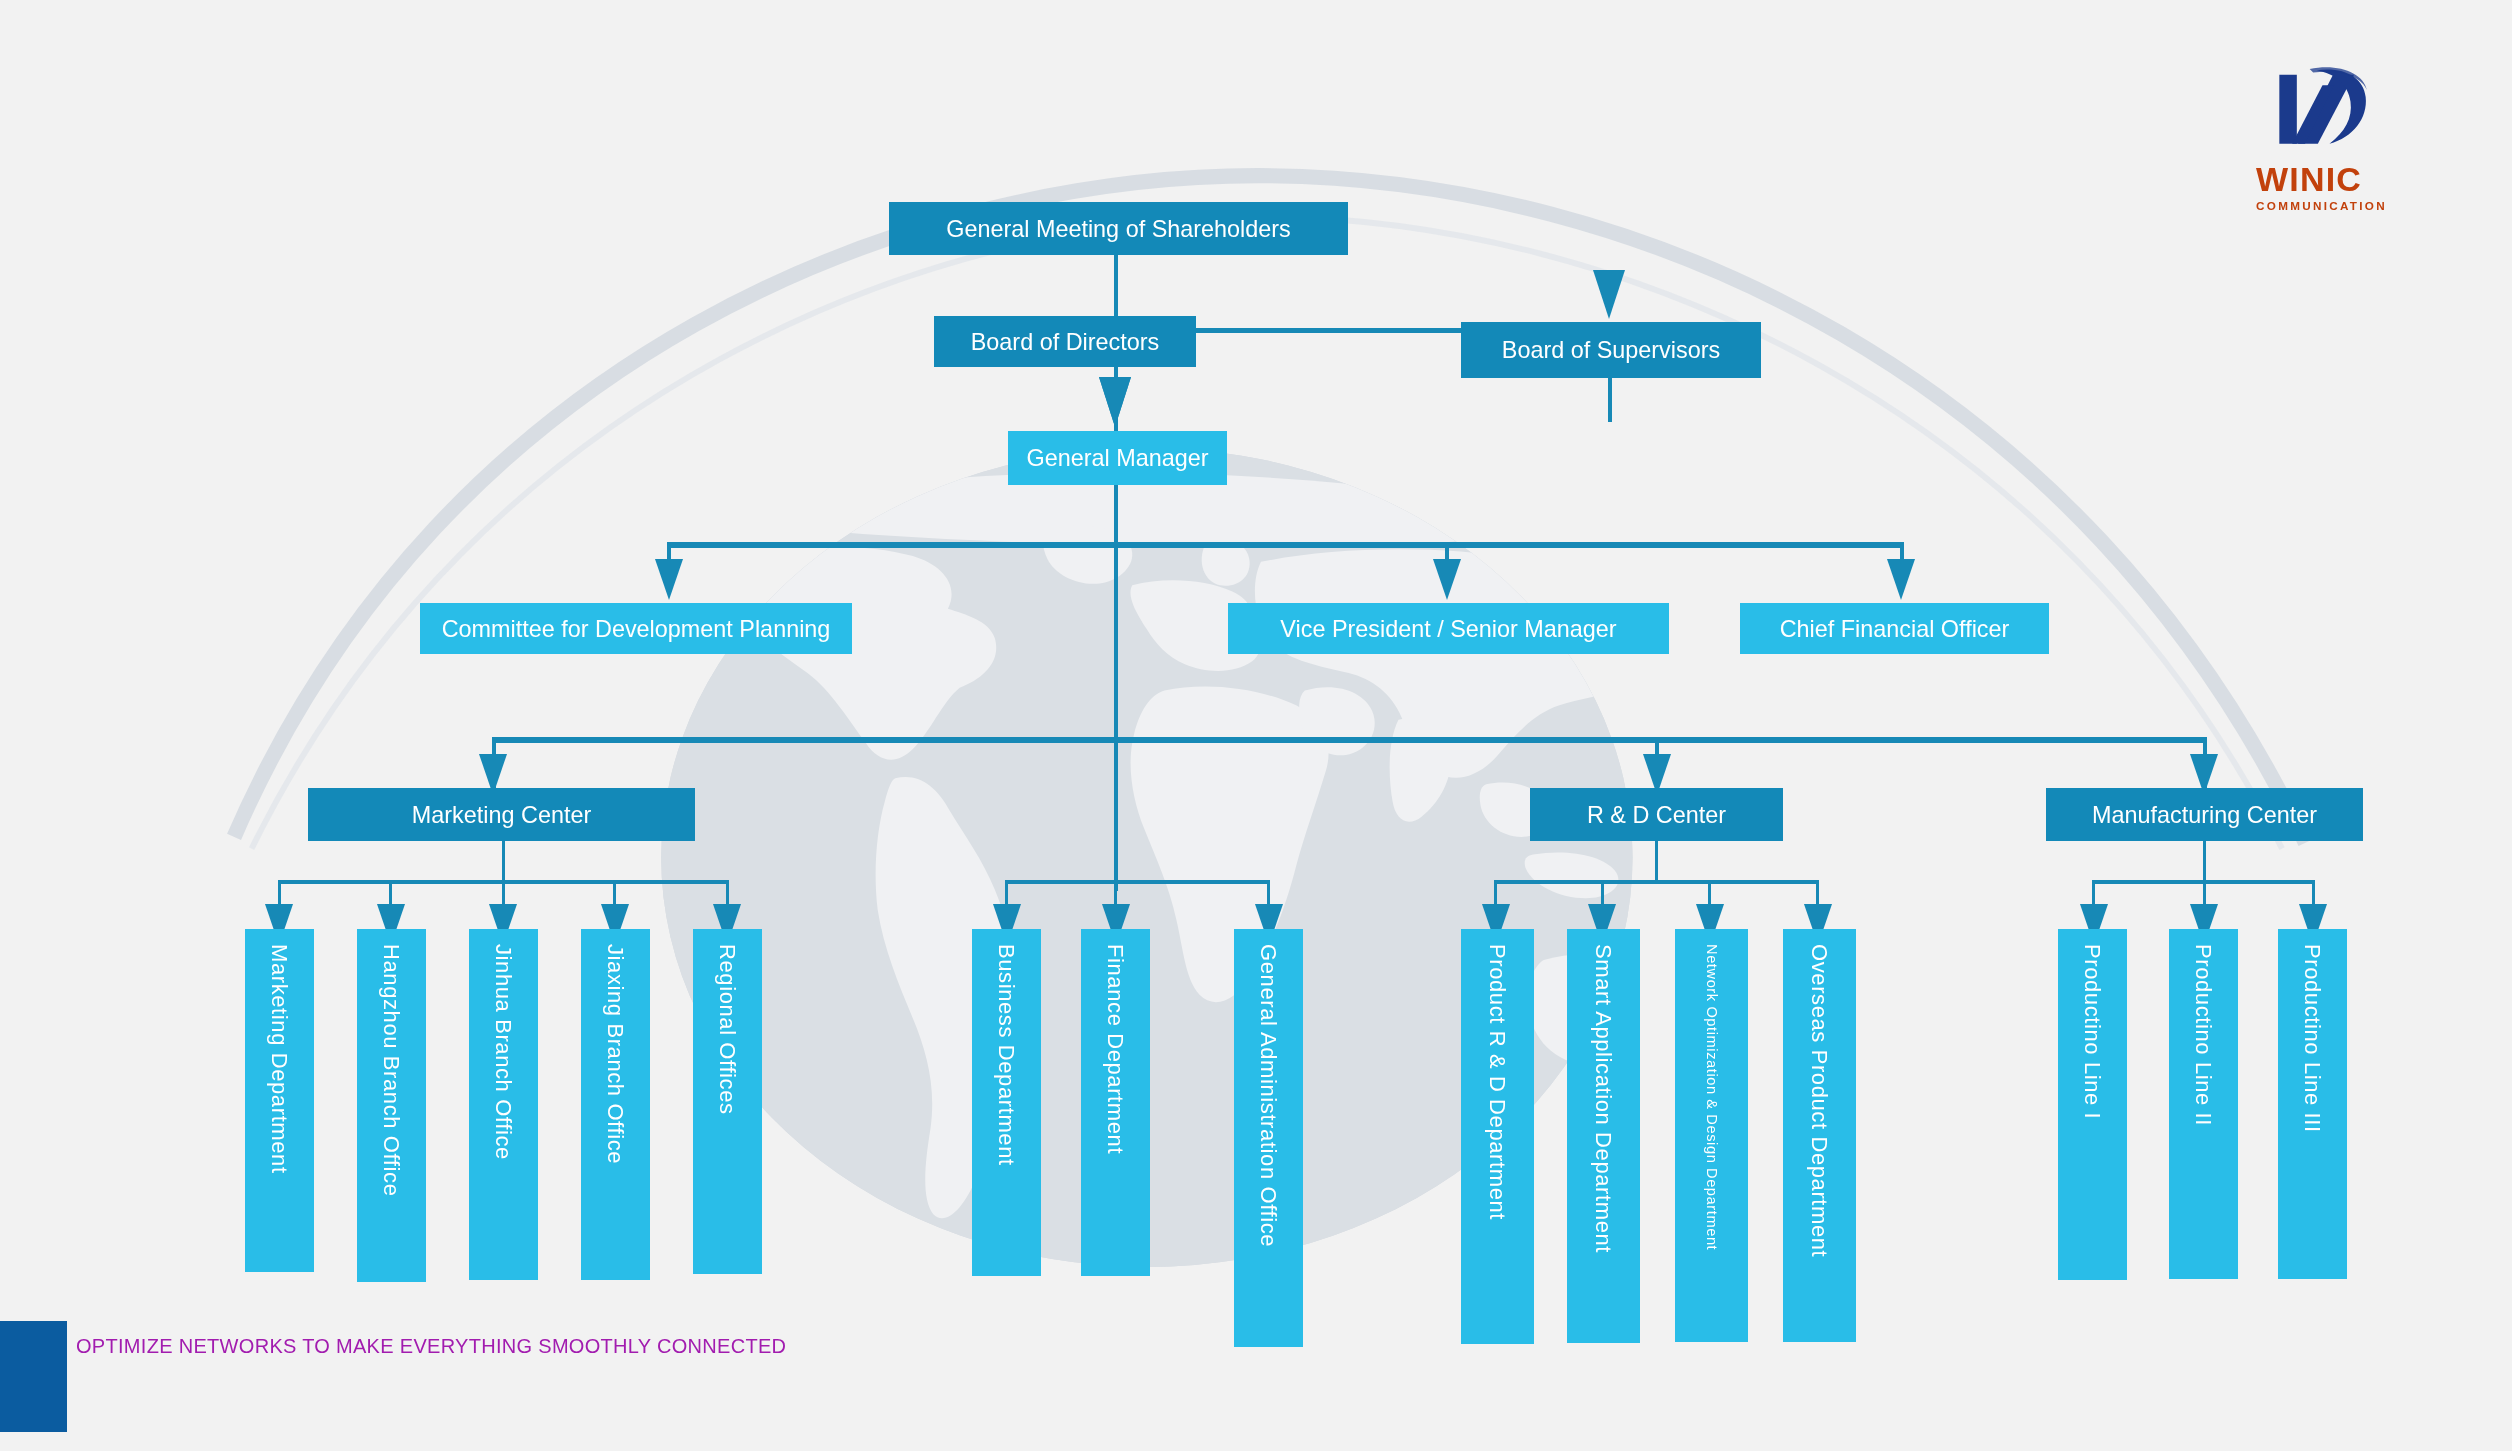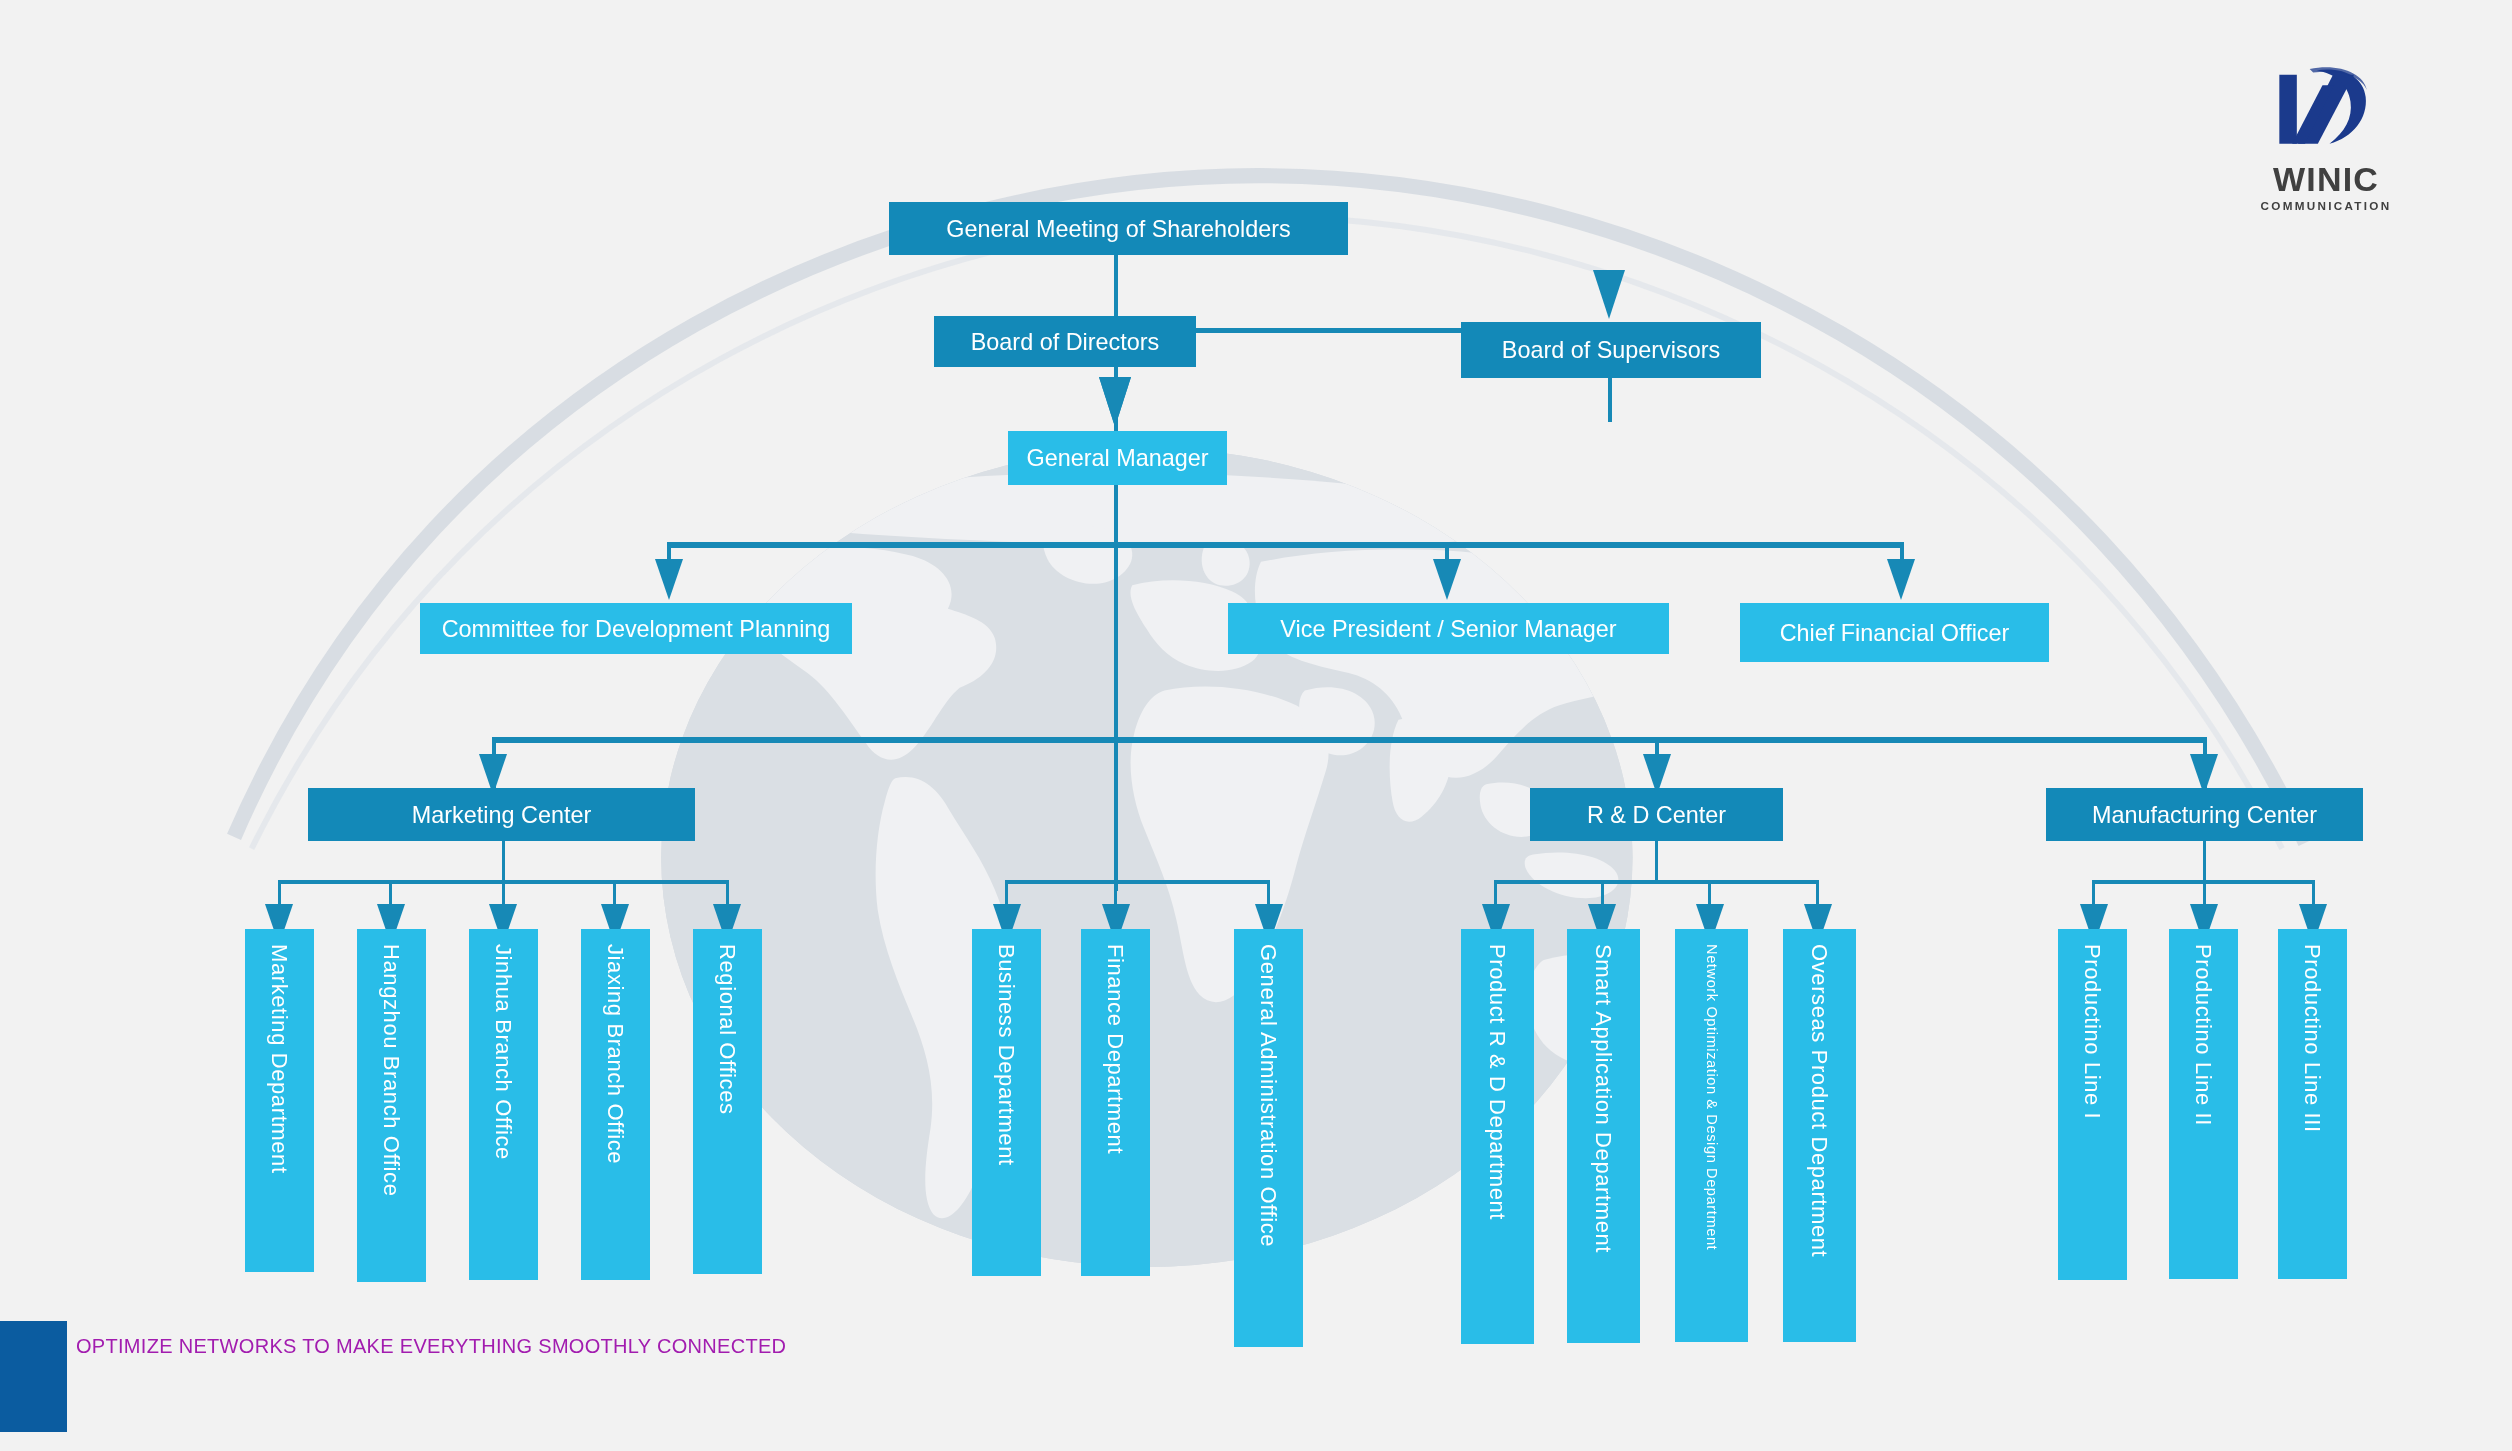--- a/index.html
+++ b/index.html
@@ -11,21 +11,21 @@
     position:relative;
   }
   #stage{position:absolute;left:0;top:0;width:2512px;height:1452px;}
 
   
   .bg-map{position:absolute;left:0;top:0;width:2512px;height:1452px;z-index:0;pointer-events:none;}
 
   
   .logo{position:absolute;left:2256px;top:64px;width:140px;height:146px;z-index:5;}
   .logo-mark{width:140px;height:94px;}
-  .logo-word{font-weight:bold;color:#404040;letter-spacing:1.2px;text-align:center;}
+  .logo-word{font-weight:bold;color:#c2410c;letter-spacing:1.2px;text-align:left;}
   .logo-name{font-size:34px;line-height:34px;margin-top:2.3px;}
   .logo-sub{font-size:11.7px;line-height:14px;letter-spacing:2.3px;margin-top:2.3px;}
 
   
   .conn{position:absolute;background:#1789b6;z-index:1;}
   .arrow{position:absolute;width:0;height:0;z-index:1;
          border-left:16.4px solid transparent;border-right:16.4px solid transparent;
          border-top:50px solid #1789b6;}
   .arrow.sm{border-left-width:14px;border-right-width:14px;border-top-width:41px;}
 
@@ -231,21 +231,21 @@
   </div>
 
   <div class="node light h" style="left:420px;top:603px;width:432px;height:51px;">
     <span class="lbl">Committee for Development Planning</span>
   </div>
 
   <div class="node light h" style="left:1228px;top:603px;width:441px;height:51px;">
     <span class="lbl">Vice President / Senior Manager</span>
   </div>
 
-  <div class="node light h" style="left:1740px;top:603px;width:309px;height:59px;justify-content:center;">
+  <div class="node light h" style="left:1740px;top:603px;width:309px;height:51px;justify-content:center;">
     <span class="lbl">Chief Financial Officer</span>
   </div>
 
   <div class="node dark h" style="left:308px;top:788px;width:387px;height:53px;">
     <span class="lbl">Marketing Center</span>
   </div>
 
   <div class="node dark h" style="left:1530px;top:788px;width:253px;height:53px;">
     <span class="lbl">R &amp; D Center</span>
   </div>

